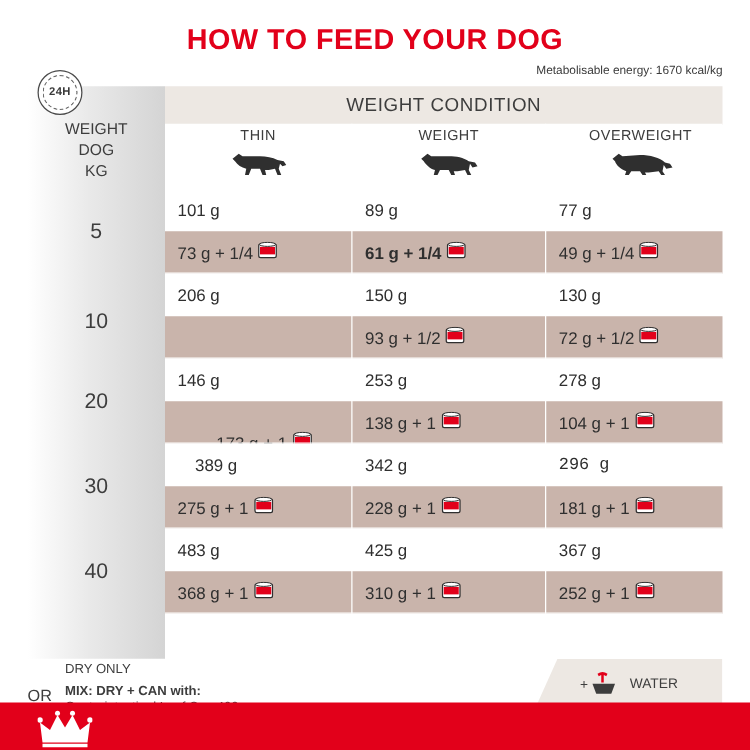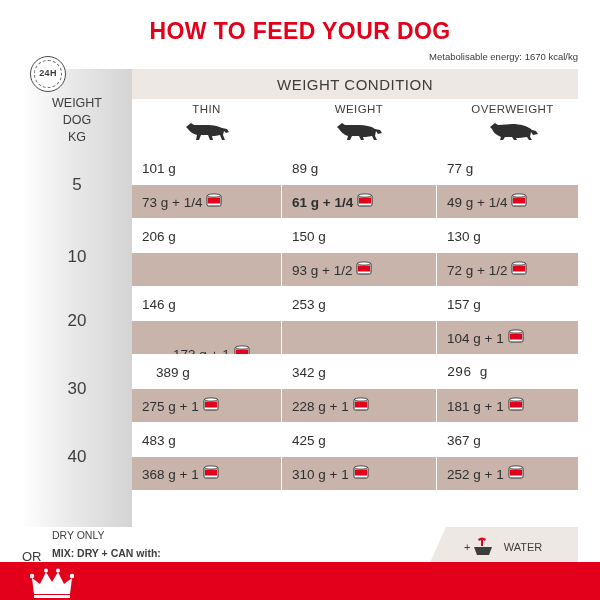--- a/index.html
+++ b/index.html
@@ -432,21 +432,26 @@
           <div class="row" style="top: 136px;">
             <div class="dry"></div>
             <div class="mix"></div>
             <div class="cell" style="left:0px; width:149px; top:0;">146 g</div>
             <div class="cell mixcell" style="left:0px; width:149px; top:50px;padding-left:41px;">173 g + 1<span class="can-icon"><svg width="16" height="15" viewBox="0 0 16 15">
                   <rect x="1" y="2" width="14" height="11" rx="1.5" fill="#ffffff" stroke="#2f2f2f" stroke-width="1"></rect>
                   <rect x="2" y="4.5" width="12" height="6" fill="#e2001a"></rect>
                   <ellipse cx="8" cy="2.5" rx="6.5" ry="1.6" fill="#ffffff" stroke="#2f2f2f" stroke-width="0.8"></ellipse>
                 </svg></span></div>
             <div class="cell" style="left:150px; width:154px; top:0;">253 g</div>
-            <div class="cell" style="left:305px; width:151px; top:0;">157 g</div>
+            <div class="cell mixcell" style="left:150px; width:154px; top:34px;">138 g + 1<span class="can-icon"><svg width="16" height="15" viewBox="0 0 16 15">
+                  <rect x="1" y="2" width="14" height="11" rx="1.5" fill="#ffffff" stroke="#2f2f2f" stroke-width="1"></rect>
+                  <rect x="2" y="4.5" width="12" height="6" fill="#e2001a"></rect>
+                  <ellipse cx="8" cy="2.5" rx="6.5" ry="1.6" fill="#ffffff" stroke="#2f2f2f" stroke-width="0.8"></ellipse>
+                </svg></span></div>
+            <div class="cell" style="left:305px; width:151px; top:0;">278 g</div>
             <div class="cell mixcell" style="left:305px; width:151px; top:34px;">104 g + 1<span class="can-icon"><svg width="16" height="15" viewBox="0 0 16 15">
                   <rect x="1" y="2" width="14" height="11" rx="1.5" fill="#ffffff" stroke="#2f2f2f" stroke-width="1"></rect>
                   <rect x="2" y="4.5" width="12" height="6" fill="#e2001a"></rect>
                   <ellipse cx="8" cy="2.5" rx="6.5" ry="1.6" fill="#ffffff" stroke="#2f2f2f" stroke-width="0.8"></ellipse>
                 </svg></span></div>
             <div class="vsep" style="left:149px;"></div>
             <div class="vsep" style="left:304px;"></div>
             <div class="rowline" style="top:67px;"></div>
           </div>
           <div class="row" style="top: 204px;">

